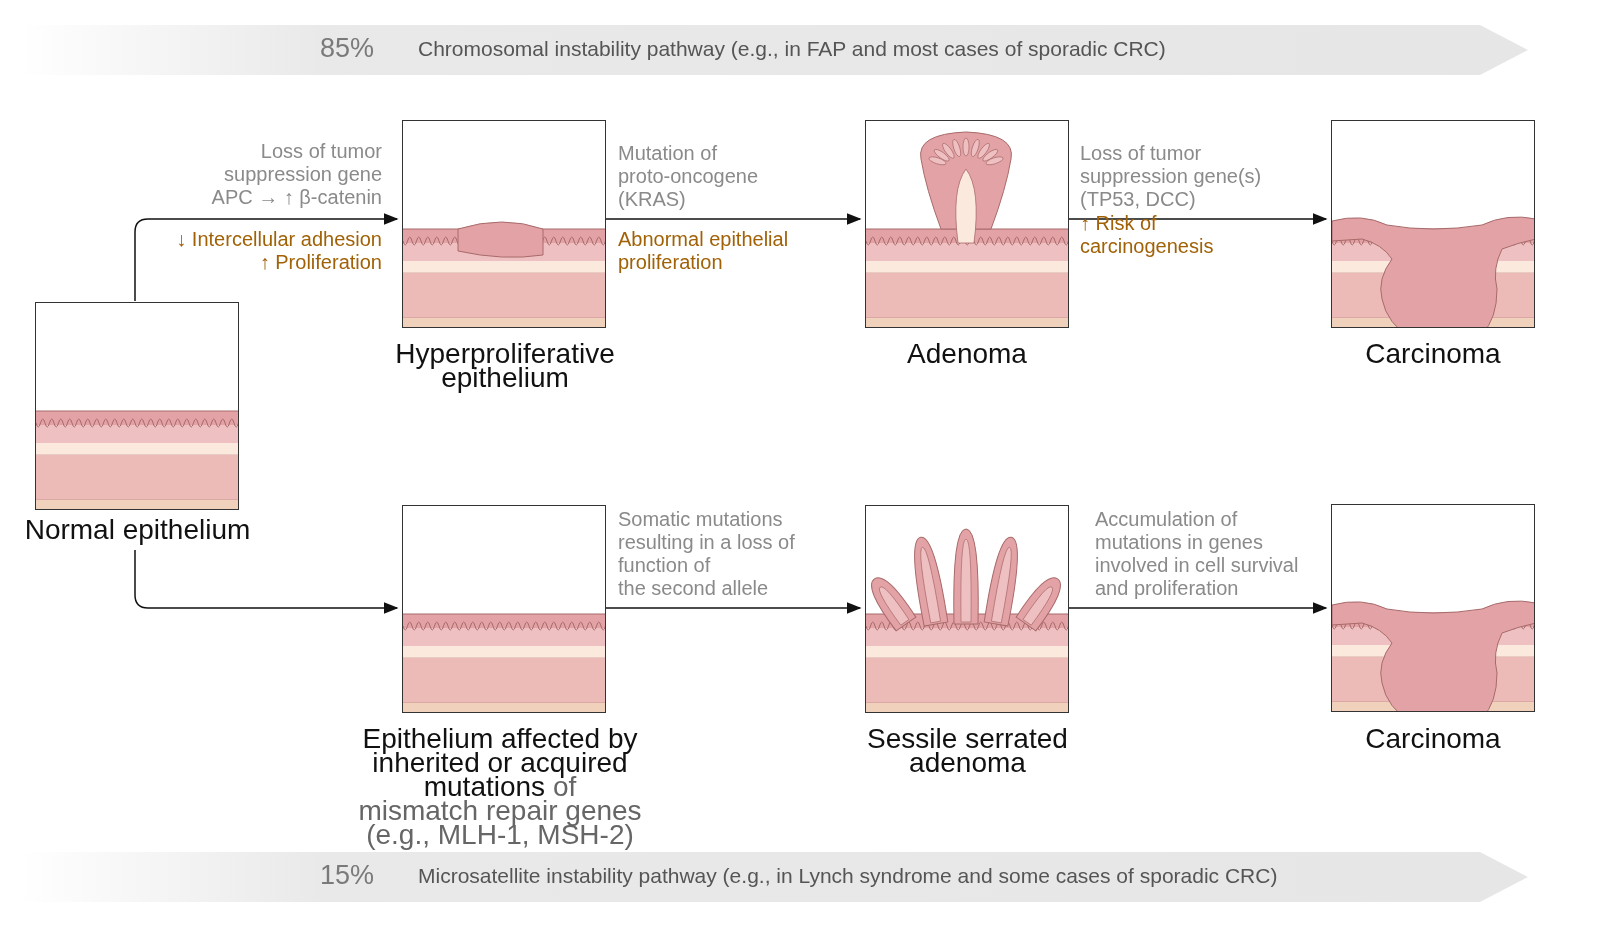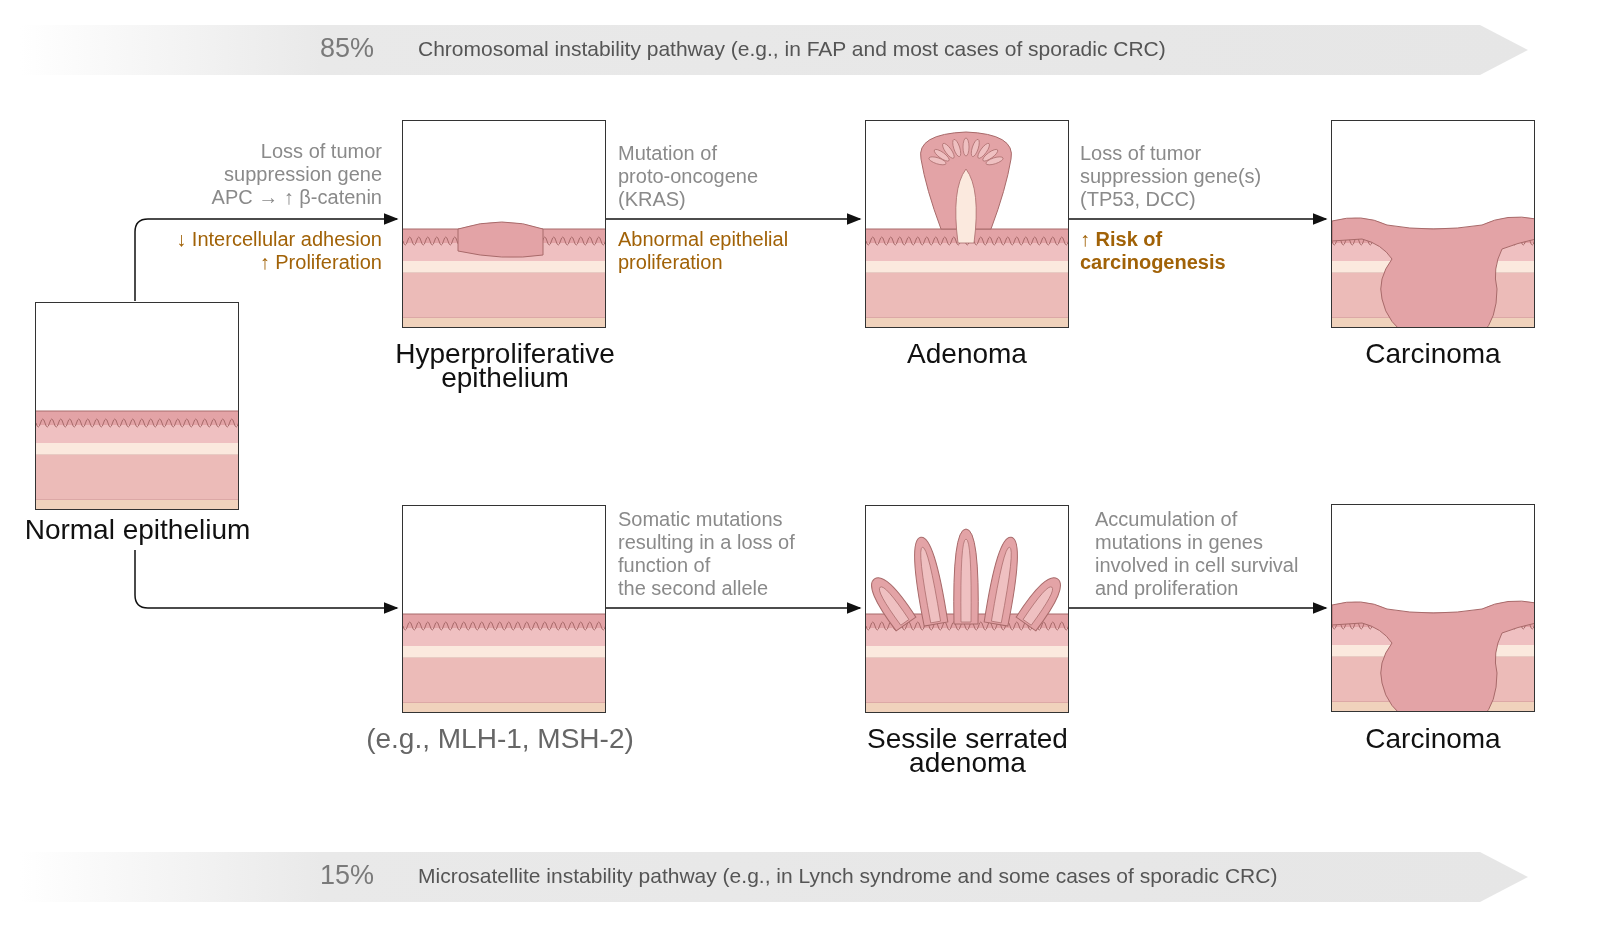--- a/index.html
+++ b/index.html
@@ -178,20 +178,22 @@
       <line x1="0" y1="108" x2="204" y2="108" stroke="#a86a6a" stroke-width="1"></line>
       <path d="M0,100 Q30,92 55,104 Q100,112 150,104 Q175,92 204,98 L204,118 Q185,122 170,128 Q160,148 165,168 Q165,198 150,213 Q110,238 80,218 Q55,203 50,178 Q45,158 60,138 Q50,123 30,118 L0,120 Z" fill="#e3a3a6" stroke="#a86a6a" stroke-width="1"></path>
     </svg>
 </div>
 
 <div class="caption" style="left:20px; top:518px; width:235px;">Normal epithelium</div>
 <div class="caption" style="left:330px; top:342px; width:350px;">Hyperproliferative epithelium</div>
 <div class="caption" style="left:865px; top:342px; width:204px;text-align:center;">Adenoma</div>
 <div class="caption" style="left:1331px; top:342px; width:204px;">Carcinoma</div>
 <div class="caption" style="left:310px; top:727px; width:380px;">
+  <div><span>Epithelium affected by inherited or acquired mutations</span> <span class="light">of</span></div>
+  <div class="light">mismatch repair genes</div>
   <div class="light">(e.g., MLH-1, MSH-2)</div>
 </div>
 <div class="caption" style="left:820px; top:727px; width:295px;">Sessile serrated adenoma</div>
 <div class="caption" style="left:1331px; top:727px; width:204px;">Carcinoma</div>
 
 <div class="note right" style="left:140px; top:140px; width:242px;">
   <div>Loss of tumor</div>
   <div>suppression gene</div>
   <div>APC → ↑ β-catenin</div>
 </div>
@@ -206,21 +208,21 @@
 </div>
 <div class="note pink" style="left:618px; top:228px; width:240px;">
   <div>Abnormal epithelial</div>
   <div>proliferation</div>
 </div>
 <div class="note" style="left:1080px; top:142px; width:245px;">
   <div>Loss of tumor</div>
   <div>suppression gene(s)</div>
   <div>(TP53, DCC)</div>
 </div>
-<div class="note pink" style="left:1080px; top:228px; width:245px;font-weight:bold;">
+<div class="note pink" style="left:1080px; top:212px; width:245px;">
   <div>↑ Risk of</div>
   <div>carcinogenesis</div>
 </div>
 <div class="note" style="left:618px; top:508px; width:240px;">
   <div>Somatic mutations</div>
   <div>resulting in a loss of</div>
   <div>function of</div>
   <div>the second allele</div>
 </div>
 <div class="note" style="left:1080px; top:508px; width:245px;margin-left:15px;">

